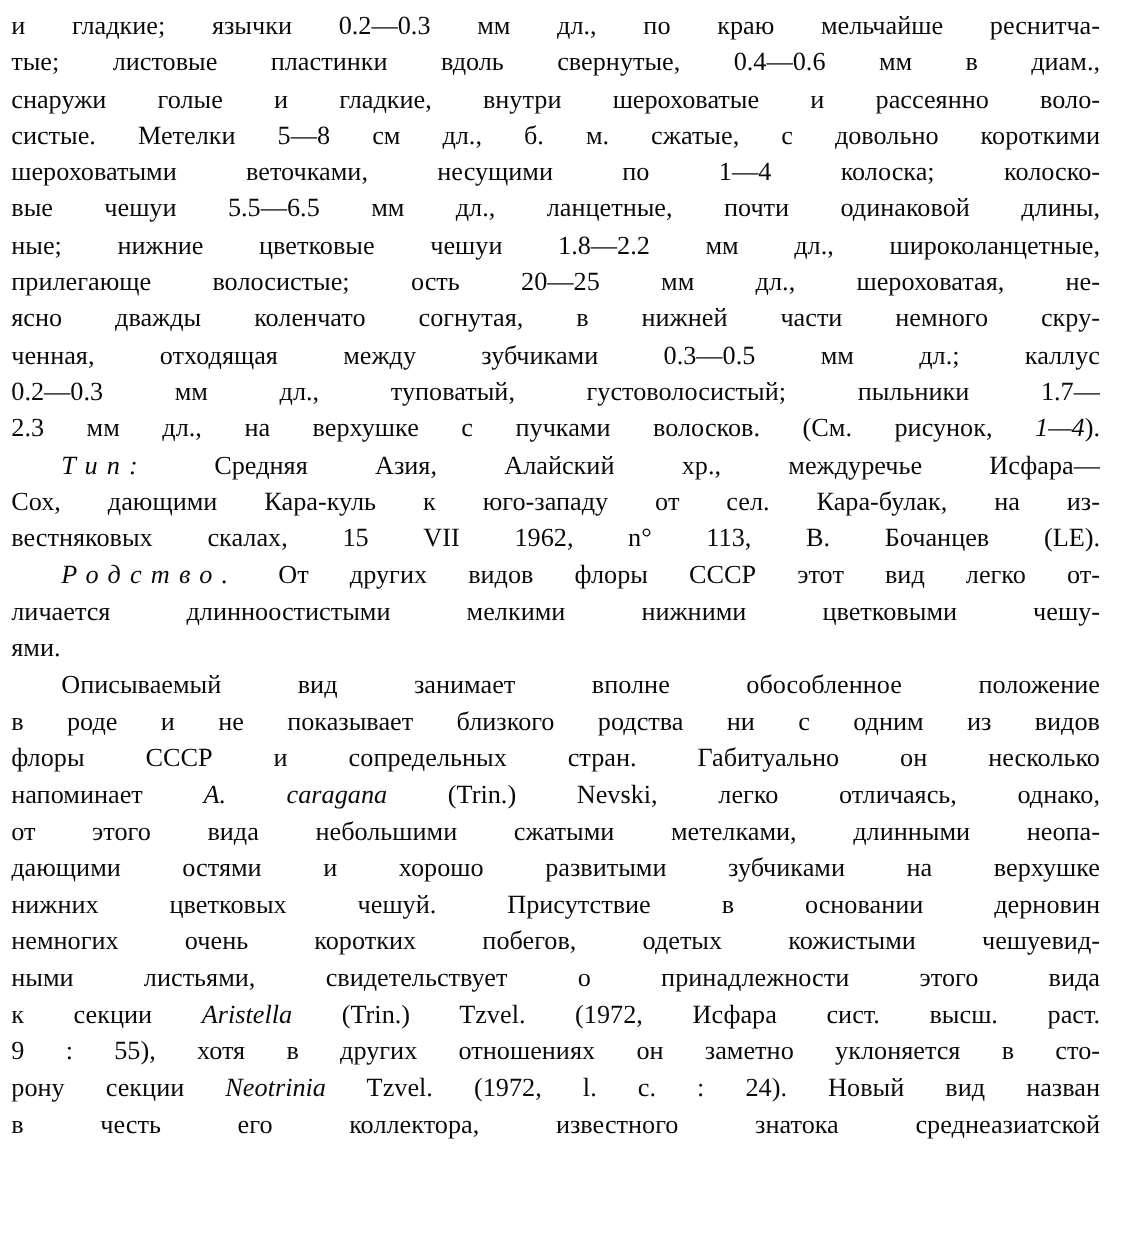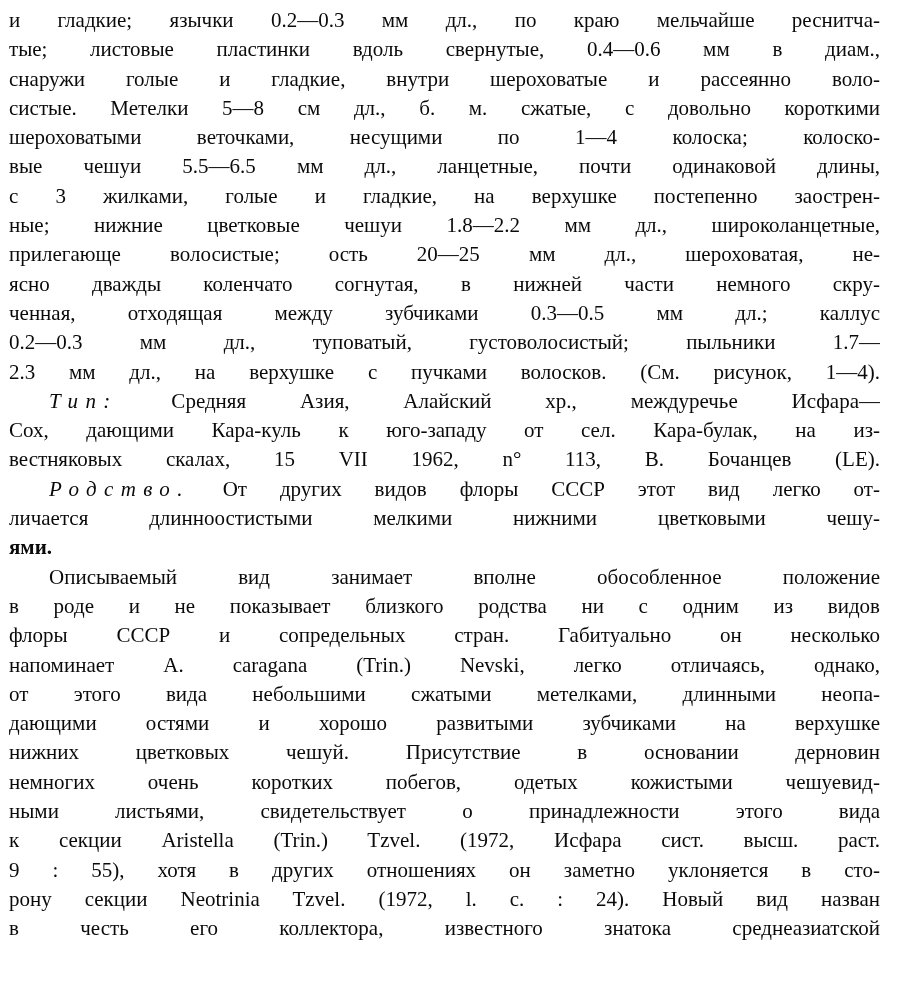--- a/index.html
+++ b/index.html
@@ -25,44 +25,43 @@
     line-height: 29.3px;
     height: 29.3px;
     text-align: justify;
     text-align-last: justify;
     white-space: normal;
     overflow: hidden;
   }
   .line.no-justify {
     text-align: center;
     text-align-last: left;
-    font-weight: bold;
   }
   .line.indent {
     text-indent: 40px;
   }
   .seg-italic {
+    font-style: italic;
   }
   .seg-spaced {
     letter-spacing: 0.35em;
     font-style: italic;
   }
 </style>
 </head>
 <body>
 
 <div class="page">
   <div>
       <div class="line"><span>и гладкие; язычки 0.2—0.3 мм дл., по краю мельчайше реснитча-</span></div>
       <div class="line"><span>тые; листовые пластинки вдоль свернутые, 0.4—0.6 мм в диам.,</span></div>
       <div class="line"><span>снаружи голые и гладкие, внутри шероховатые и рассеянно воло-</span></div>
       <div class="line"><span>систые. Метелки 5—8 см дл., б. м. сжатые, с довольно короткими</span></div>
       <div class="line"><span>шероховатыми веточками, несущими по 1—4 колоска; колоско-</span></div>
       <div class="line"><span>вые чешуи 5.5—6.5 мм дл., ланцетные, почти одинаковой длины,</span></div>
-      <div class="line"><span>с 3 жилками, голые и гладкие, на верхушке постепенно заострен-</span></div>
       <div class="line"><span>ные; нижние цветковые чешуи 1.8—2.2 мм дл., широколанцетные,</span></div>
       <div class="line"><span>прилегающе волосистые; ость 20—25 мм дл., шероховатая, не-</span></div>
       <div class="line"><span>ясно дважды коленчато согнутая, в нижней части немного скру-</span></div>
       <div class="line"><span>ченная, отходящая между зубчиками 0.3—0.5 мм дл.; каллус</span></div>
       <div class="line"><span>0.2—0.3 мм дл., туповатый, густоволосистый; пыльники 1.7—</span></div>
       <div class="line"><span>2.3 мм дл., на верхушке с пучками волосков. (См. рисунок, </span><span class="seg-italic">1—4</span><span>).</span></div>
       <div class="line indent"><span class="seg-spaced">Тип:</span><span> Средняя Азия, Алайский хр., междуречье Исфара—</span></div>
       <div class="line"><span>Сох, дающими Кара-куль к юго-западу от сел. Кара-булак, на из-</span></div>
       <div class="line"><span>вестняковых скалах, 15 VII 1962, n° 113, В. Бочанцев (LE).</span></div>
       <div class="line indent"><span class="seg-spaced">Родство.</span><span> От других видов флоры СССР этот вид легко от-</span></div>

